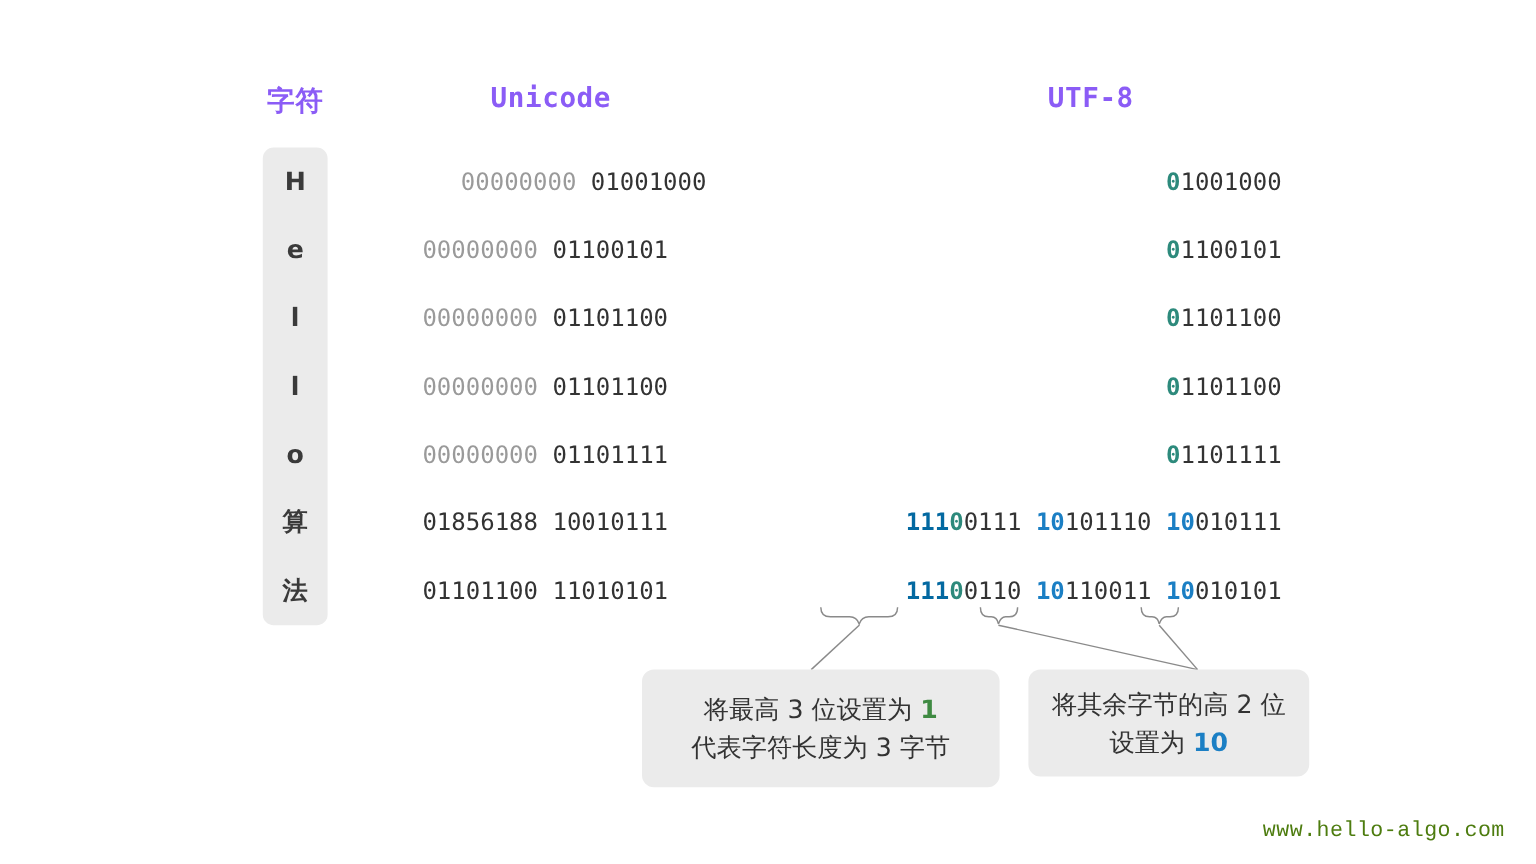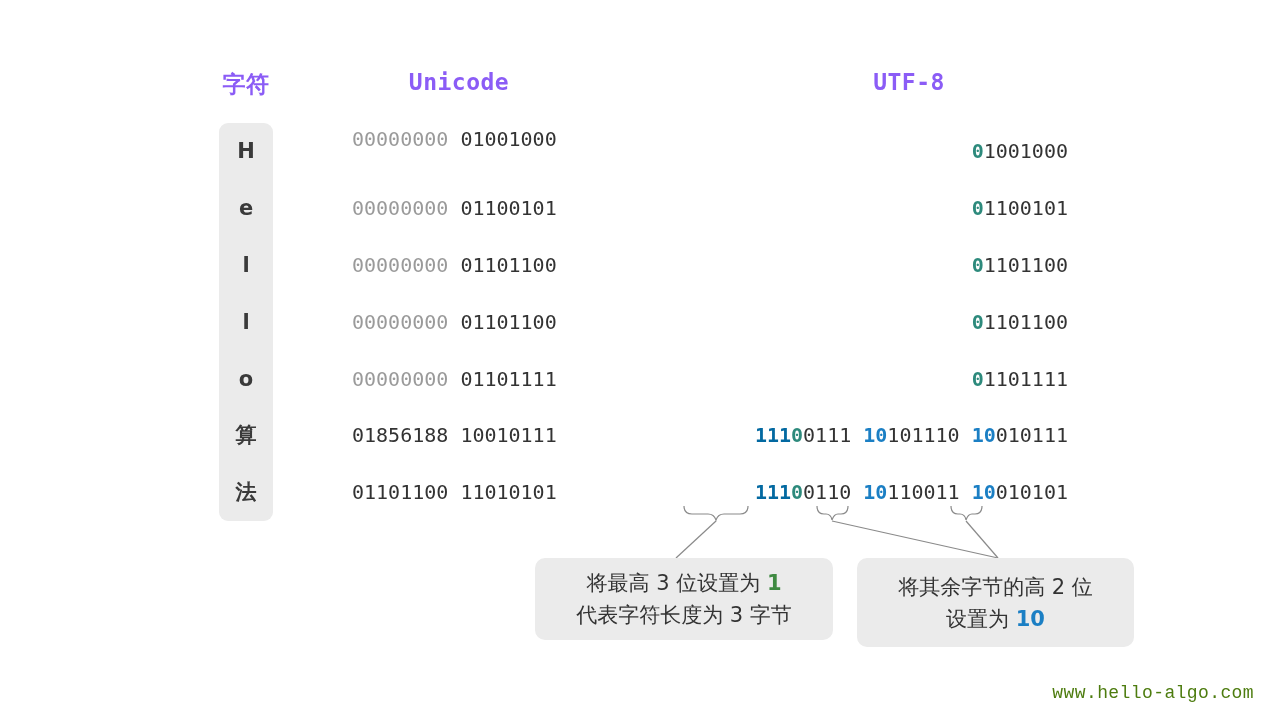--- a/index.html
+++ b/index.html
@@ -99,22 +99,22 @@
     border-radius: 10px;
     display: flex;
     flex-direction: column;
     align-items: center;
     justify-content: center;
     font-family: "DejaVu Sans", sans-serif;
     font-size: 21px;
     color: #333333;
     line-height: 32px;
   }
-  #callout-left  { left: 535px; top: 558px; width: 298px; height: 82px; }
-  #callout-right { left: 857px; top: 558px; width: 277px; height: 89px; }
+  #callout-left  { left: 535px; top: 558px; width: 298px; height: 98px; }
+  #callout-right { left: 857px; top: 558px; width: 234px; height: 89px; }
   .callout .line { white-space: pre; }
   .hl-green { color: #3f8a42; font-weight: bold; }
   .hl-blue  { color: #1b7fc4; font-weight: bold; }
 
   
   #watermark {
     position: absolute;
     right: 26px;
     bottom: 17px;
     font-family: Liberation Mono, monospace;
@@ -137,21 +137,21 @@
       <div class="char-cell" style="top: 138px;">H</div>
       <div class="char-cell" style="top: 195px;">e</div>
       <div class="char-cell" style="top: 252px;">l</div>
       <div class="char-cell" style="top: 309px;">l</div>
       <div class="char-cell" style="top: 366px;">o</div>
       <div class="char-cell" style="top: 422px;">算</div>
       <div class="char-cell" style="top: 479px;">法</div>
     </div>
 
   <div id="unicode-column">
-      <div class="bin-row unicode-cell" style="top: 126px;"><span class="dim">00000000</span> <span>01001000</span></div>
+      <div class="bin-row unicode-cell" style="top: 138px; margin-left: 32px;"><span class="dim">00000000</span> <span>01001000</span></div>
       <div class="bin-row unicode-cell" style="top: 195px;"><span class="dim">00000000</span> <span>01100101</span></div>
       <div class="bin-row unicode-cell" style="top: 252px;"><span class="dim">00000000</span> <span>01101100</span></div>
       <div class="bin-row unicode-cell" style="top: 309px;"><span class="dim">00000000</span> <span>01101100</span></div>
       <div class="bin-row unicode-cell" style="top: 366px;"><span class="dim">00000000</span> <span>01101111</span></div>
       <div class="bin-row unicode-cell" style="top: 422px;"><span>01856188</span> <span>10010111</span></div>
       <div class="bin-row unicode-cell" style="top: 479px;"><span>01101100</span> <span>11010101</span></div>
     </div>
   <div id="utf8-column">
       <div class="bin-row utf8-cell" style="top: 138px;"><span><span class="teal">0</span><span>1001000</span></span></div>
       <div class="bin-row utf8-cell" style="top: 195px;"><span><span class="teal">0</span><span>1100101</span></span></div>

